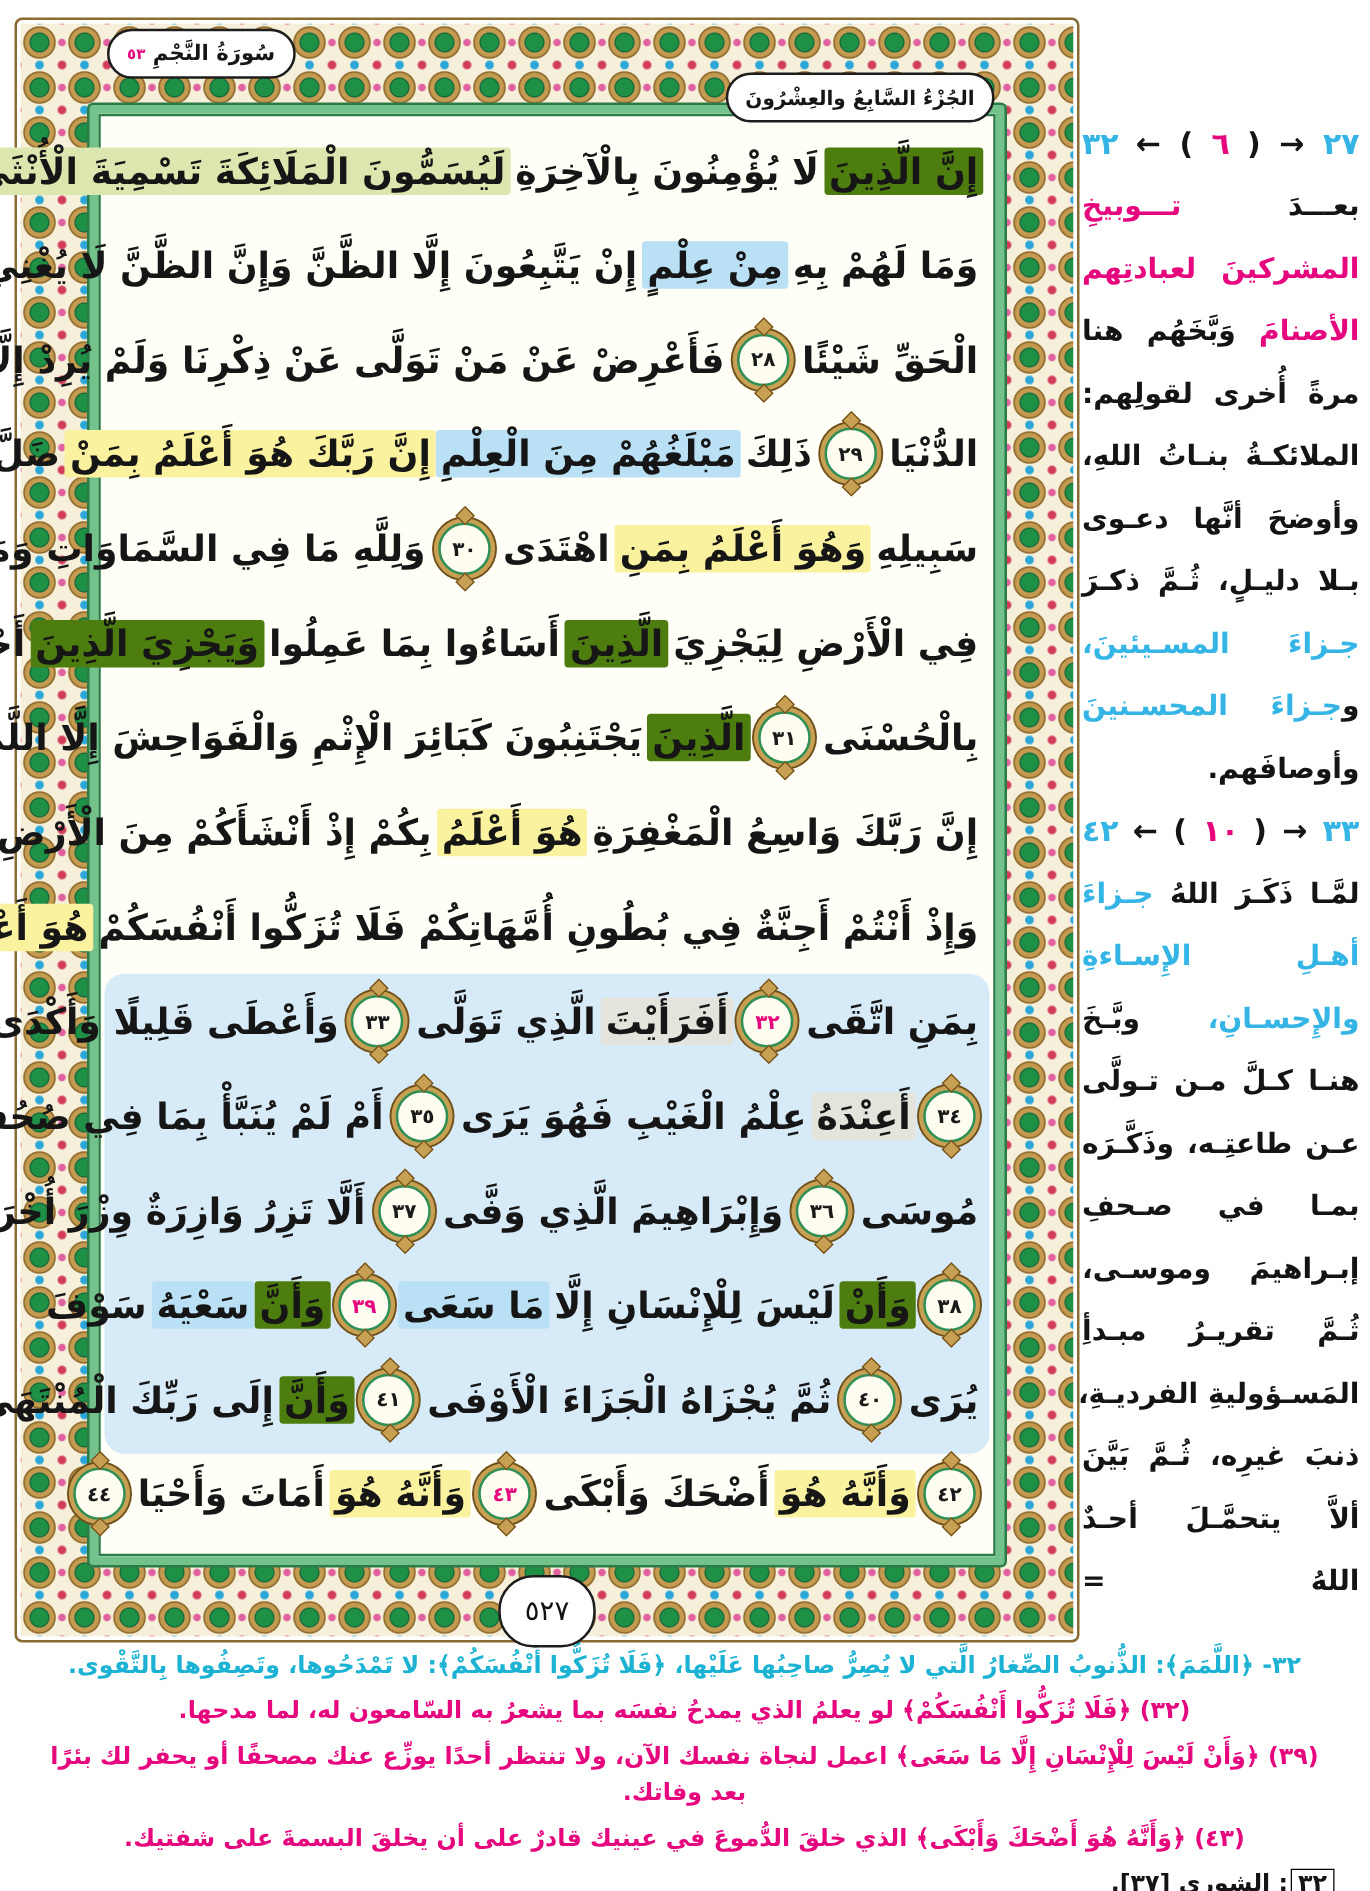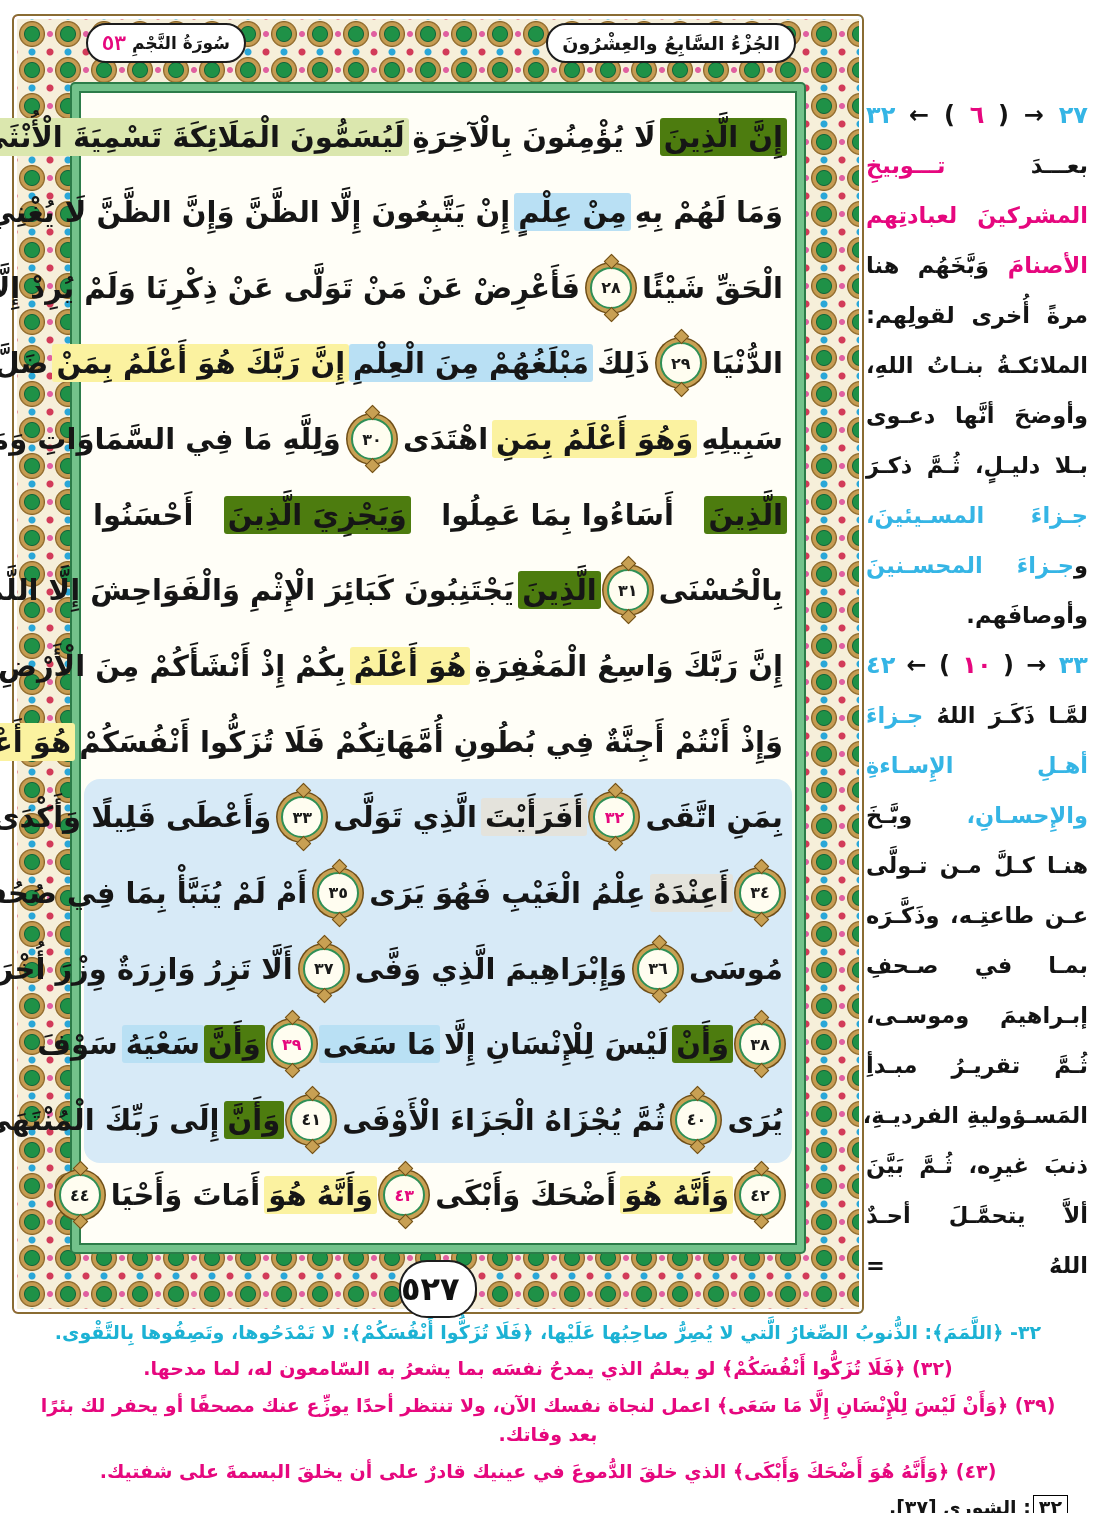--- a/index.html
+++ b/index.html
@@ -74,29 +74,29 @@
   .verse.vm{color:#e6077e;}
 
   
   .cartouche{
     position:absolute;top:7px;height:36px;
     background:#ffffff;border:2.5px solid #1d1d1d;border-radius:20px;
     display:flex;align-items:center;justify-content:center;gap:6px;
     padding:0 14px;font-weight:700;color:#161616;z-index:2;white-space:nowrap;
   }
   .cart-left{left:72px;font-size:17px;}
-  .cart-left .num{color:#e6077e;font-size:20px;font-family:Liberation Mono, monospace;}
-  .cart-right{right:66px;font-size:19px;}
+  .cart-left .num{color:#e6077e;font-size:12px;}
+  .cart-right{right:66px;font-size:16px;margin-top:35px;}
 
   
   .page-pill{
     position:absolute;left:50%;bottom:-6px;transform:translateX(-50%);
     width:74px;height:54px;background:#ffffff;border:2.5px solid #1d1d1d;
-    border-radius:28px;display:flex;align-items:center;justify-content:flex-end;
-    font-size:32px;font-weight:700;color:#111;z-index:2;
+    border-radius:28px;display:flex;align-items:center;justify-content:center;
+    font-size:22px;font-weight:400;color:#111;z-index:2;
   }
 
   
   .sidebar{
     position:absolute;top:90px;right:8px;width:222px;
   }
   .sb-line{
     height:50px;line-height:50px;
     font-size:22.5px;font-weight:700;color:#141414;
     direction:rtl;text-align:justify;text-align-last:justify;
@@ -162,20 +162,21 @@
             <span class="seg">ضَلَّ عَنْ</span>
           </div>
           <div class="qline">
             <span class="seg">سَبِيلِهِ</span>
             <span class="seg h-yellow">وَهُوَ أَعْلَمُ بِمَنِ</span>
             <span class="seg">اهْتَدَى</span>
             <span class="verse">٣٠</span>
             <span class="seg">وَلِلَّهِ مَا فِي السَّمَاوَاتِ وَمَا</span>
           </div>
           <div class="qline">
+            <span class="seg">فِي الْأَرْضِ لِيَجْزِيَ</span>
             <span class="seg h-pink">الَّذِينَ</span>
             <span class="seg">أَسَاءُوا بِمَا عَمِلُوا</span>
             <span class="seg h-pink">وَيَجْزِيَ الَّذِينَ</span>
             <span class="seg">أَحْسَنُوا</span>
           </div>
           <div class="qline">
             <span class="seg">بِالْحُسْنَى</span>
             <span class="verse">٣١</span>
             <span class="seg h-pink">الَّذِينَ</span>
             <span class="seg">يَجْتَنِبُونَ كَبَائِرَ الْإِثْمِ وَالْفَوَاحِشَ إِلَّا اللَّمَمَ</span>

